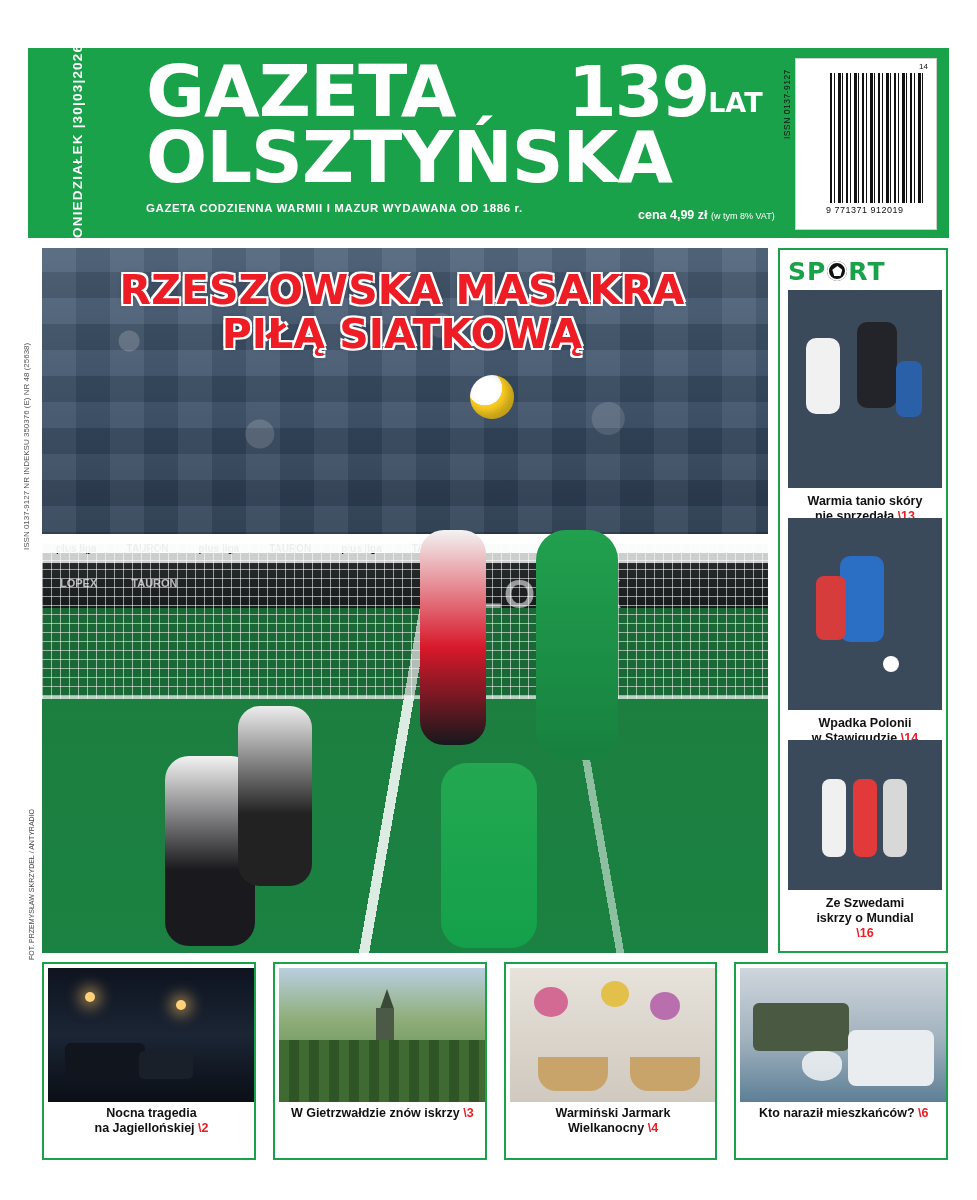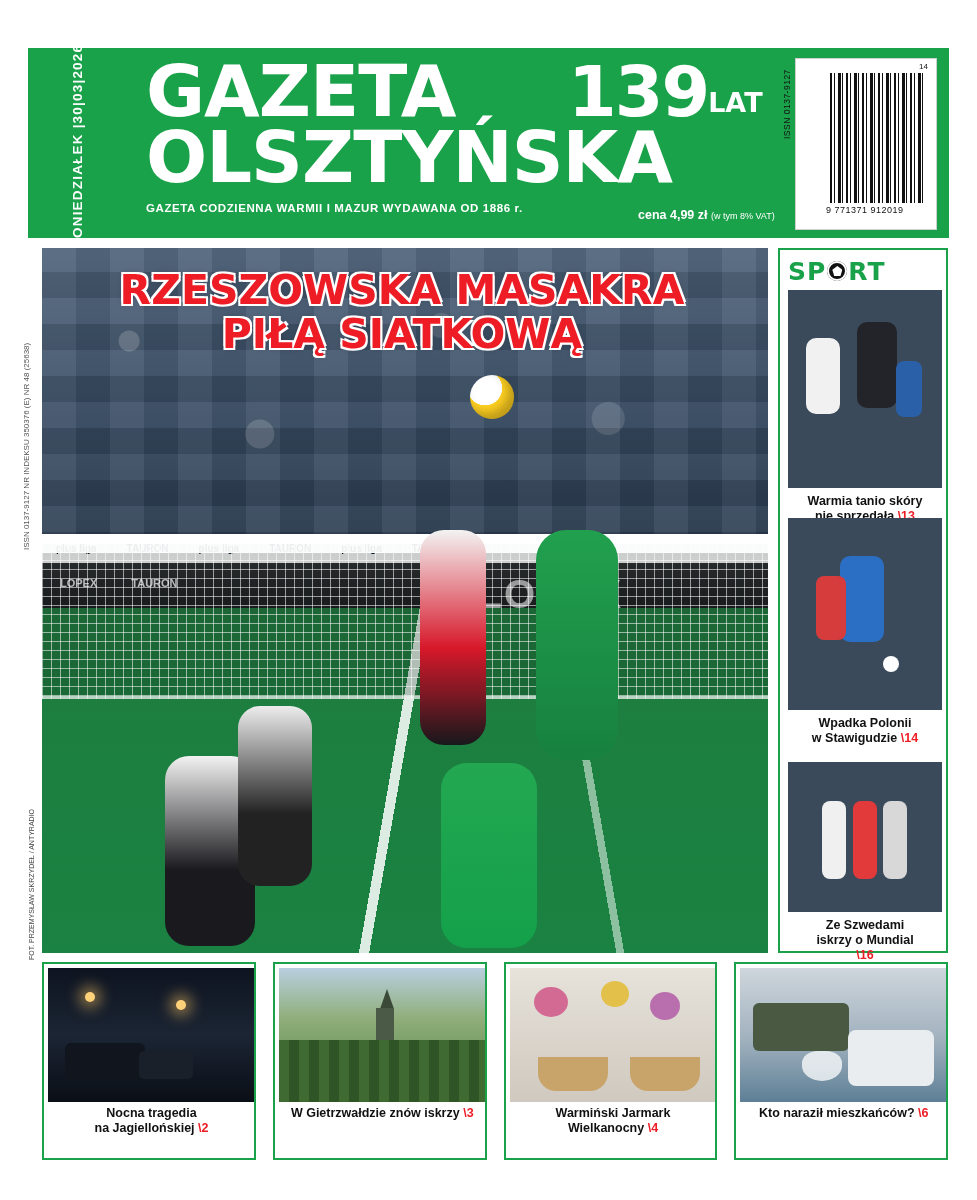--- a/index.html
+++ b/index.html
@@ -310,21 +310,21 @@
     content: "";
     position: absolute; left: 5px; top: 5px;
     width: 10px; height: 10px;
     background: #fff;
     clip-path: polygon(50% 0%, 100% 38%, 81% 100%, 19% 100%, 0% 38%);
   }
   .sport-item { position: absolute; left: 8px; width: 154px; }
   .sport-item .img { width: 154px; background: #3a4a5a; overflow: hidden; position: relative; }
   .si1 { top: 40px; }
   .si2 { top: 268px; }
-  .si3 { top: 512px; }
+  .si3 { top: 490px; }
   .sport-item .cap {
     font-size: 12.5px; font-weight: bold; color: #111;
     line-height: 15px; margin-top: 6px; text-align: center;
   }
   .sport-item .cap .pg { color: #ee1c25; }
   .img-hand {
     background:
       linear-gradient(180deg,#cfd8e0 0%, #b9c6d2 40%, #9aa9b7 100%);
   }
   .img-hand .h1 { position:absolute; left:12%; top:24%; width:34px; height:76px; background:#f1f1f1; border-radius:10px; }

